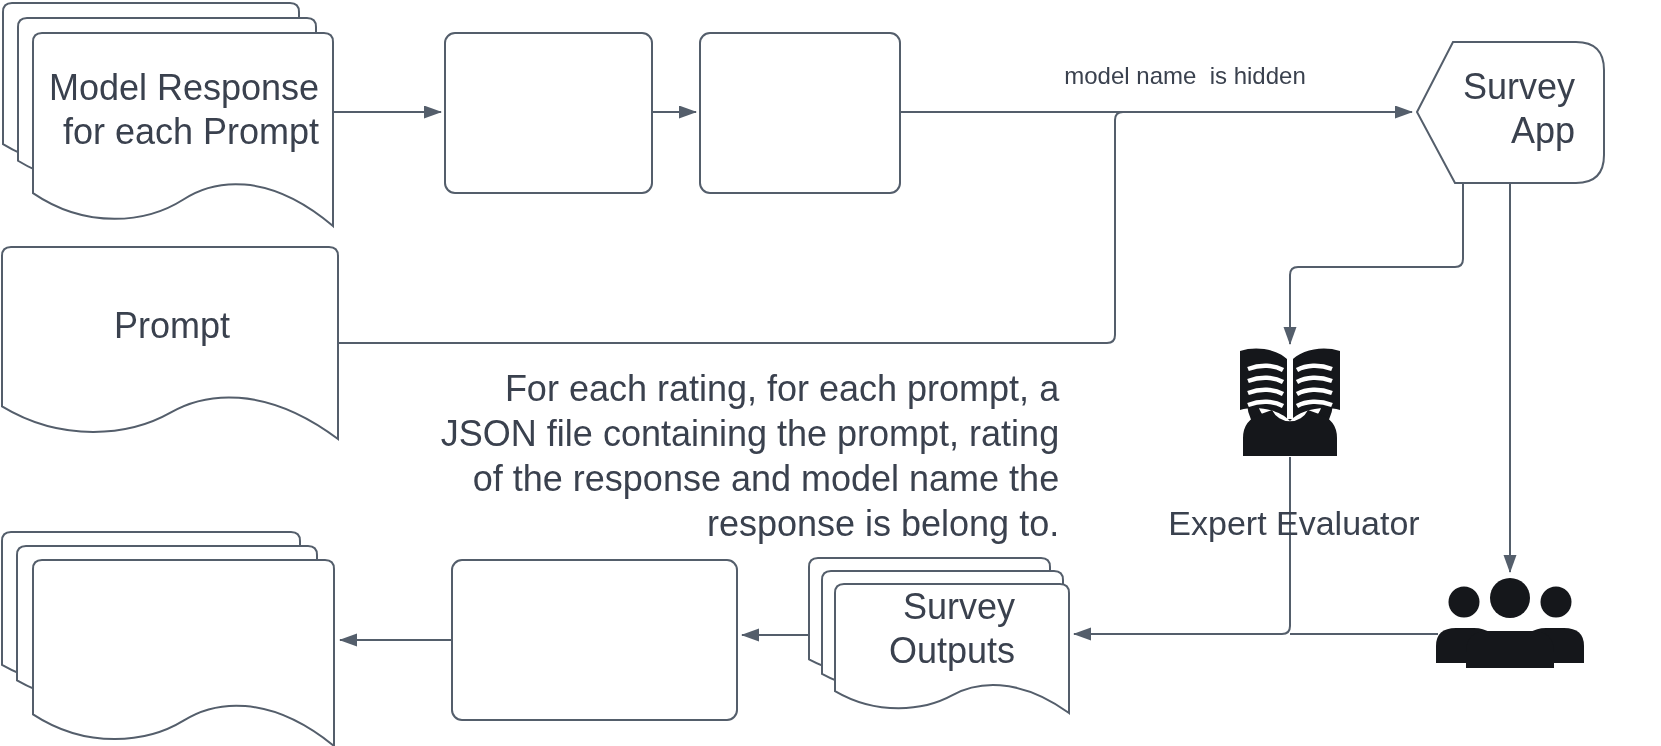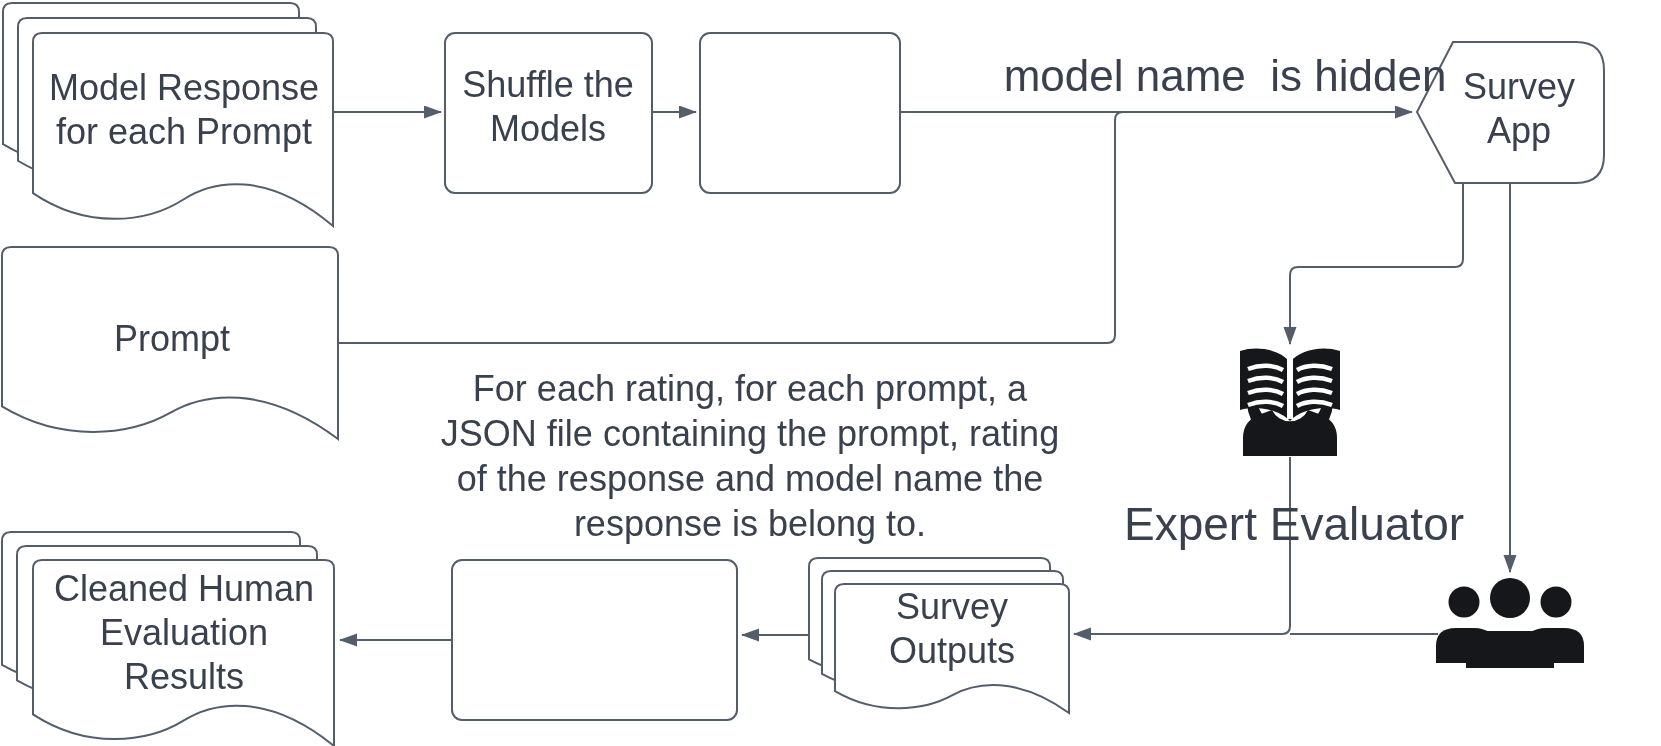--- a/index.html
+++ b/index.html
@@ -9,24 +9,24 @@
   }
   .layer{position:absolute;left:0;top:0;}
   .ink{stroke:var(--stroke);stroke-width:2;fill:none;}
   .shape{stroke:var(--stroke);stroke-width:2;fill:#fff;}
   .icon-fill{fill:var(--icon);stroke:none;}
   .icon-white{stroke:#fff;fill:none;}
   marker path{fill:var(--stroke);}
   .lbl{
     position:absolute;transform:translate(-50%,-50%);
     color:var(--text);font-size:36px;line-height:1.22;
-    text-align:center;white-space:pre;
+    text-align:right;white-space:pre;
   }
-  .lbl.small{font-size:44px;margin-left:40px;}
-  .lbl.big{font-size:46px;}
+  .lbl.small{font-size:24px;}
+  .lbl.big{font-size:34px;}
   .lbl.para{line-height:1.25;}
 </style>
 </head>
 <body>
 
 <div class="canvas" style="--stroke: #545e6b; --text: #3a414e; --icon: #15171b; --bg: #ffffff;">
 
   <svg class="layer" width="1661" height="746" viewBox="0 0 1661 746">
     <defs>
       <marker id="ah" markerUnits="userSpaceOnUse" markerWidth="20" markerHeight="16" refX="17" refY="6.5" orient="auto">
@@ -89,29 +89,24 @@
       <circle class="icon-fill" cx="1556" cy="602" r="15.5"></circle>
       <path class="icon-fill" d="M1436,663 V646 Q1436,628 1456,628 H1474 Q1494,628 1494,646 V663 Z"></path>
       <path class="icon-fill" d="M1526,663 V646 Q1526,628 1546,628 H1564 Q1584,628 1584,646 V663 Z"></path>
       <circle class="icon-fill" cx="1510" cy="598" r="20" stroke="#fff" stroke-width="4"></circle>
       <path class="icon-fill" stroke="#fff" stroke-width="4" d="M1466,668 V652 Q1466,631 1488,631 H1532 Q1554,631 1554,652 V668 Z"></path>
     </g>
   </svg>
 
   <div class="lbl" style="left:184px;top:110px">Model Response
 for each Prompt</div>
-  <div class="lbl" style="left:548px;top:107px">Shuffle the
-Models</div>
   <div class="lbl small" style="left:1185px;top:76px">model name  is hidden</div>
   <div class="lbl" style="left:1519px;top:109px">Survey
 App</div>
-  <div class="lbl" style="left:172px;top:339px">Prompt</div>
+  <div class="lbl" style="left:172px;top:326px">Prompt</div>
   <div class="lbl para" style="left:750px;top:456px">For each rating, for each prompt, a
 JSON file containing the prompt, rating
 of the response and model name the
 response is belong to.</div>
   <div class="lbl big" style="left:1294px;top:524px">Expert Evaluator</div>
   <div class="lbl" style="left:952px;top:629px">Survey
 Outputs</div>
-  <div class="lbl" style="left:184px;top:633px">Cleaned Human
-Evaluation
-Results</div>
 </div>
 
 </body></html>

